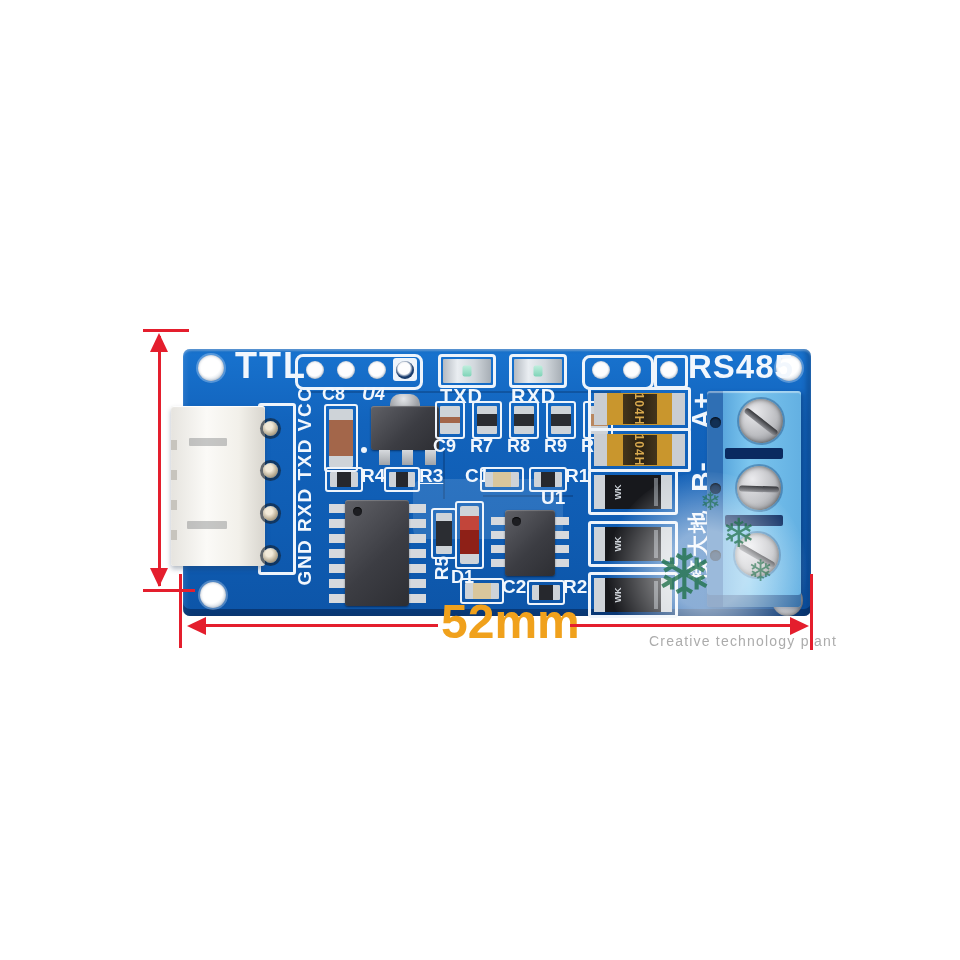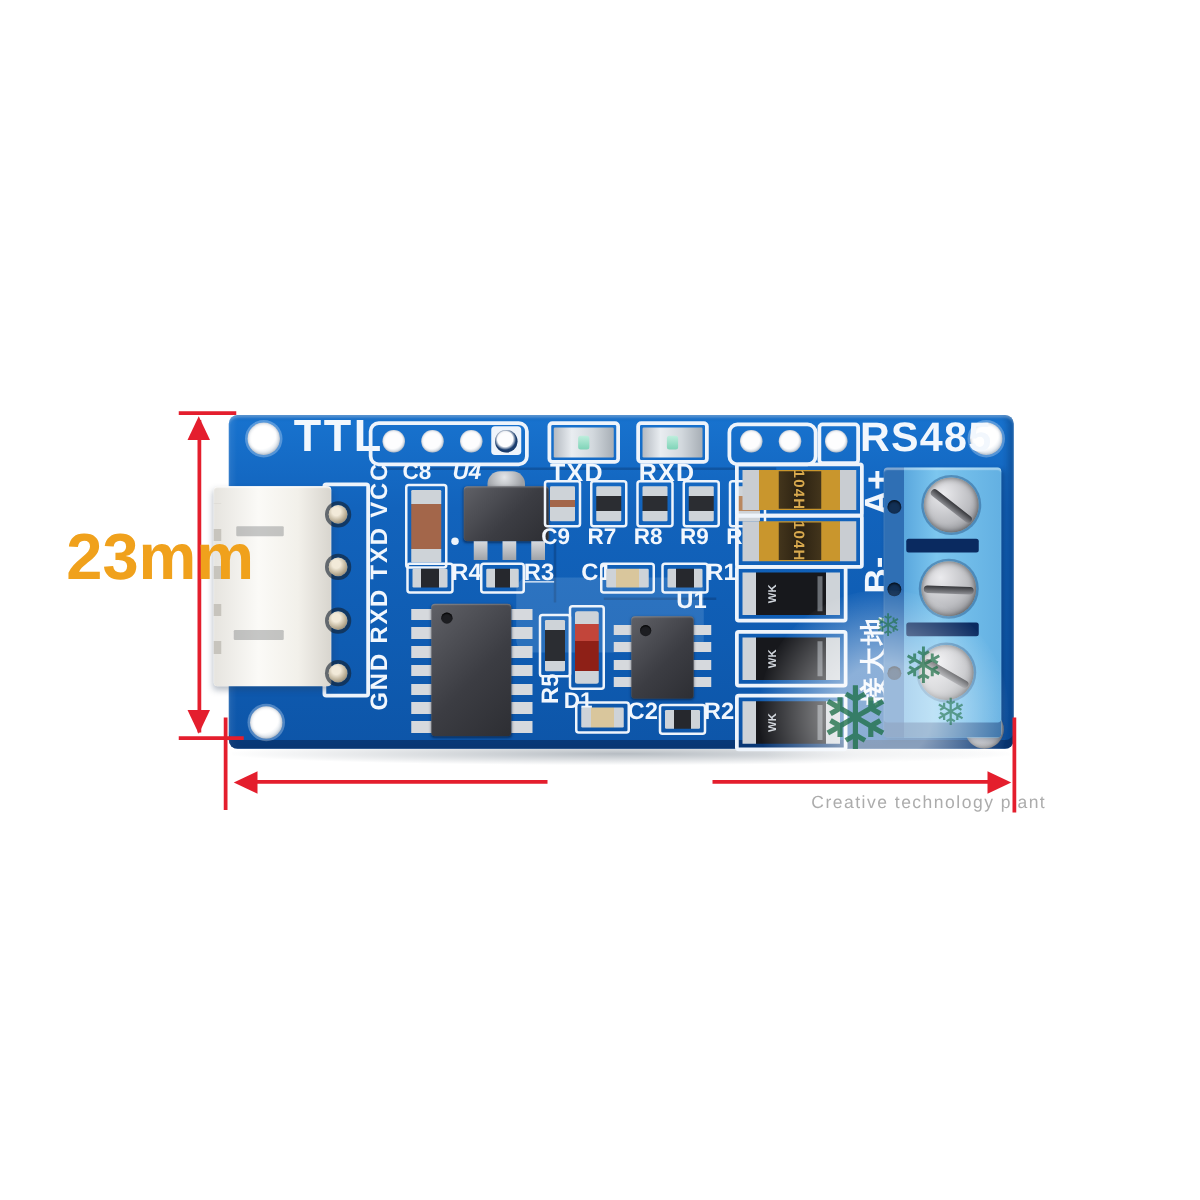--- a/index.html
+++ b/index.html
@@ -1,20 +1,20 @@
 <!DOCTYPE html>
 <html><head>
 <meta charset="utf-8">
 <style>
   html,body{margin:0;padding:0;background:#ffffff;}
   .scene{position:relative;width:960px;height:960px;background:#ffffff;overflow:hidden;
          font-family:"Liberation Sans",sans-serif;}
 
   
-  .board{position:absolute;left:183px;top:332px;width:628px;height:267px;border-radius:7px;
+  .board{position:absolute;left:183px;top:349px;width:628px;height:267px;border-radius:7px;
     background:linear-gradient(180deg,#1873cf 0%,#1263bc 28%,#0f5cb2 68%,#0d55a8 100%);
     box-shadow:inset 0 2px 2px rgba(255,255,255,.28),
                inset 0 -7px 0 rgba(4,28,70,.5),
                inset -5px 0 5px rgba(4,28,70,.28),
                inset 4px 0 4px rgba(255,255,255,.07);
     z-index:1;}
   .board-shadow{position:absolute;left:186px;top:594px;width:622px;height:18px;
     background:radial-gradient(ellipse at center,rgba(110,122,134,.5) 0%,rgba(255,255,255,0) 72%);z-index:0;}
 
   .trace{position:absolute;background:rgba(6,35,80,.30);}
@@ -327,22 +327,22 @@
   <div class="wm-flake" style="left:722px;top:513px;font-size:40px;color:rgba(30,112,72,.72);">❄</div>
   <div class="wm-flake" style="left:700px;top:489px;font-size:25px;color:rgba(30,112,72,.66);">❄</div>
   <div class="wm-flake" style="left:748px;top:556px;font-size:30px;color:rgba(30,112,72,.6);">❄</div>
   <div class="wm-tag">Creative technology plant</div>
 
   <div class="dim-red" style="left:143px;top:329px;width:46px;height:3px;"></div>
   <div class="dim-red" style="left:158px;top:336px;width:3px;height:250px;"></div>
   <div class="arrow" style="left:150px;top:333px;border-left:9px solid transparent;border-right:9px solid transparent;border-bottom:19px solid #e41e2d;"></div>
   <div class="arrow" style="left:150px;top:568px;border-left:9px solid transparent;border-right:9px solid transparent;border-top:19px solid #e41e2d;"></div>
   <div class="dim-red" style="left:143px;top:589px;width:52px;height:3px;"></div>
-  <div class="dim-txt" style="left:53px;top:420px;font-size:52px;">23mm</div>
 
   <div class="dim-red" style="left:179px;top:574px;width:3px;height:74px;"></div>
   <div class="arrow" style="left:187px;top:617px;border-top:9px solid transparent;border-bottom:9px solid transparent;border-right:19px solid #e41e2d;"></div>
   <div class="dim-red" style="left:204px;top:624px;width:234px;height:3px;"></div>
+  <div class="dim-txt" style="left:441px;top:598px;font-size:48px;">52mm</div>
   <div class="dim-red" style="left:570px;top:624px;width:222px;height:3px;"></div>
   <div class="arrow" style="left:790px;top:617px;border-top:9px solid transparent;border-bottom:9px solid transparent;border-left:19px solid #e41e2d;"></div>
   <div class="dim-red" style="left:810px;top:574px;width:3px;height:76px;"></div>
 
 </div>
 
 </body></html>

